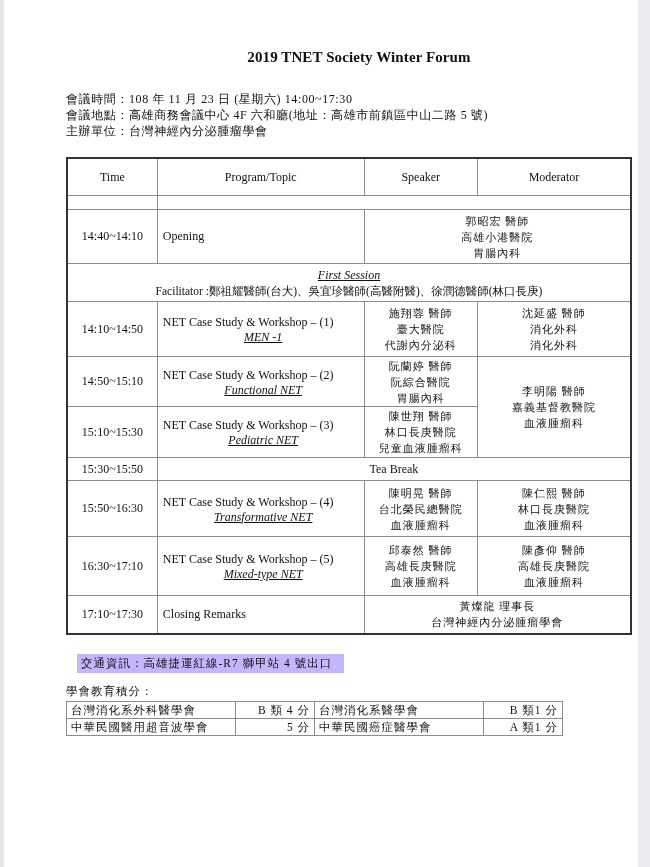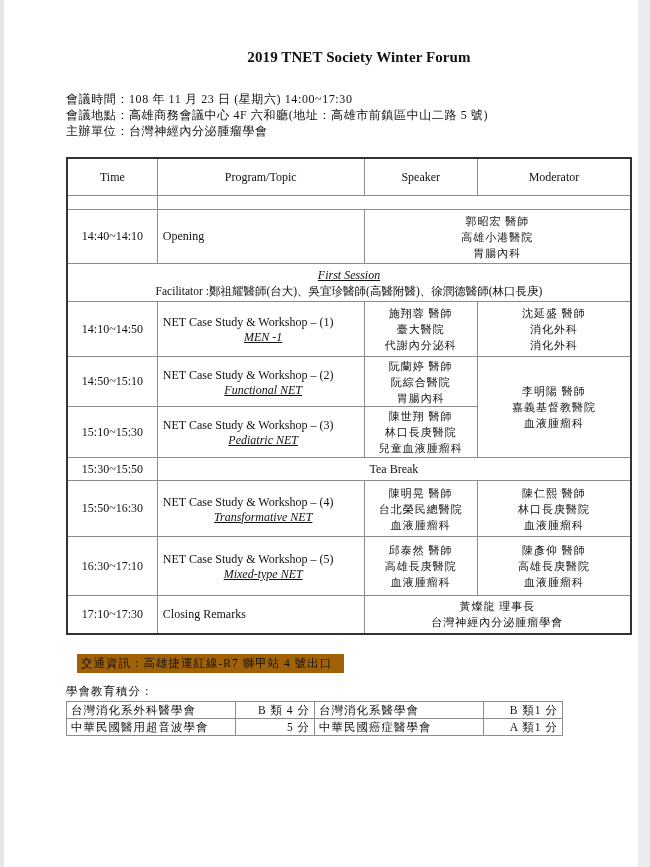--- a/index.html
+++ b/index.html
@@ -35,21 +35,21 @@
   .center { text-align: center; }
   .prog-cell { padding-left: 5px !important; }
   .prog-title { display: block; margin-top: 2px; }
   .prog-sub { display: block; text-align: center; font-style: italic; text-decoration: underline; }
   .zh { font-size: 11px; line-height: 16px; letter-spacing: 1px; text-align: center; }
   .session { text-align: center; font-size: 11.5px; line-height: 16px; }
   .session-title { font-style: italic; text-decoration: underline; display: block; font-size: 12px; }
 
   .transport {
     position: absolute; left: 77px; top: 654px; width: 267px; height: 19px;
-    background: #a16207; font-size: 11.5px; line-height: 19px; letter-spacing: 1px; padding-left: 4px; box-sizing: border-box;
+    background: #c4b5fd; font-size: 11.5px; line-height: 19px; letter-spacing: 1px; padding-left: 4px; box-sizing: border-box;
   }
   .credits-label { position: absolute; left: 66px; top: 684px; font-size: 11.5px; letter-spacing: 1px; }
   table.credits {
     position: absolute; left: 66px; top: 701px; width: 492px;
     border-collapse: collapse; border: 1px solid #777; font-size: 11.5px; table-layout: fixed;
   }
   table.credits td { border: 1px solid #8c8c8c; height: 16px; padding: 0 4px; letter-spacing: 1px; white-space: nowrap; }
   table.credits td.name { width: 160px; }
   table.credits td.val { width: 70px; text-align: right; }
 </style>

